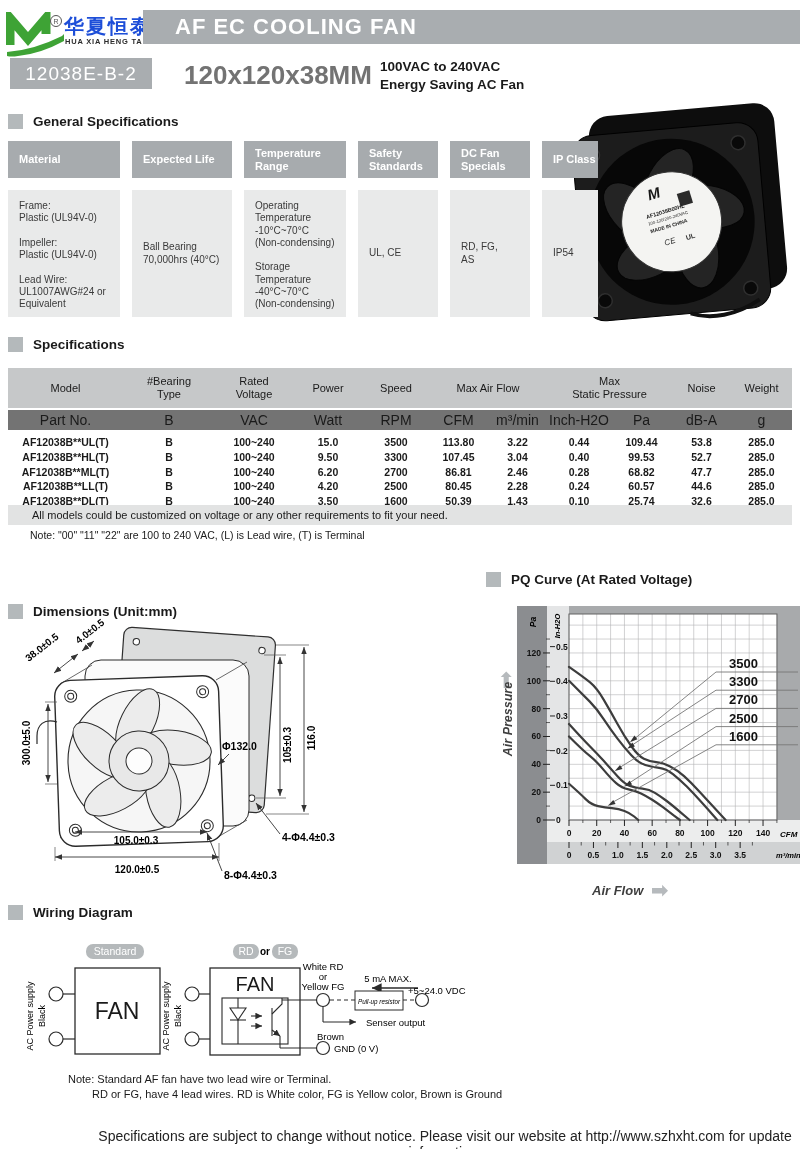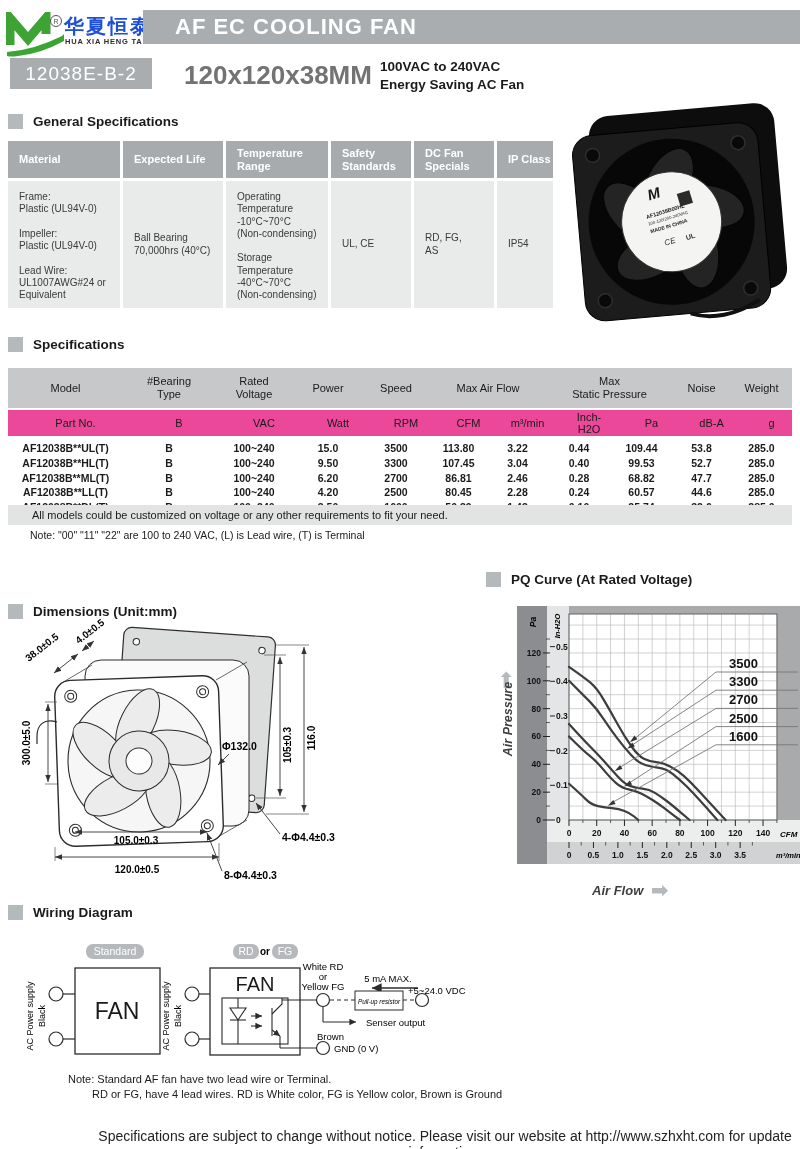--- a/index.html
+++ b/index.html
@@ -14,31 +14,31 @@
   .badge{left:10px;top:58px;width:142px;height:31px;background:#a9adb0;color:#fff;
          font-size:19px;display:flex;align-items:center;justify-content:center;letter-spacing:1px;}
   .size-txt{left:184px;top:60px;font-size:26px;font-weight:bold;color:#737373;}
   .volt1{left:380px;top:59px;font-size:13.5px;font-weight:bold;}
   .volt2{left:380px;top:77px;font-size:13.5px;font-weight:bold;}
   
   .sec{display:flex;align-items:center;gap:10px;font-size:13.5px;font-weight:bold;}
   .sec .bullet{width:15px;height:15px;background:#b4b9bb;flex:0 0 auto;}
   
   .gtable{left:8px;top:141px;width:545px;display:grid;grid-template-columns:112px 100px 102px 80px 80px 56px;
-          grid-template-rows:37px 127px;gap:3px;}
+          grid-template-rows:37px 127px;gap:12px;}
   .gth{background:#a7abae;color:#fff;font-size:11px;font-weight:bold;display:flex;align-items:center;
        padding-left:11px;white-space:pre-line;line-height:12.5px;}
   .gtd{background:#e9eaea;font-size:10px;color:#3a3a3a;white-space:pre-line;line-height:12.3px;
        padding:10px 4px 0 11px;}
   .gtd.vc{display:flex;align-items:center;padding-top:0;}
   
   .stable{left:8px;top:368px;width:784px;border-collapse:collapse;table-layout:fixed;}
   .stable th{background:#c6c8c9;font-size:11px;font-weight:normal;height:38px;white-space:pre-line;
              line-height:13px;border-bottom:2px solid #fff;}
-  .stable .units td{background:#ec4899;font-size:11px;height:18px;text-align:center;padding-left:21px;}
+  .stable .units td{background:#737373;font-size:14px;height:18px;text-align:center;}
   .stable tbody td{font-size:10.5px;font-weight:bold;text-align:center;line-height:14.8px;padding:0;}
   .stable tbody tr:first-child td{padding-top:5px;}
   .noterow{left:8px;top:505px;width:784px;height:20px;background:#e2e3e3;font-size:11px;
            line-height:20px;padding-left:24px;box-sizing:border-box;}
   .note2{left:30px;top:529px;font-size:10.5px;}
   
   .airp-arrow{left:497px;top:668px;font-size:22px;color:#b6babd;}
   .airp-text{left:433px;top:712px;width:150px;text-align:center;transform:rotate(-90deg);
              font-size:12.5px;font-style:italic;font-weight:bold;color:#3f3f3f;}
   .airflow{left:592px;top:878px;font-size:13px;font-style:italic;font-weight:bold;color:#3f3f3f;

